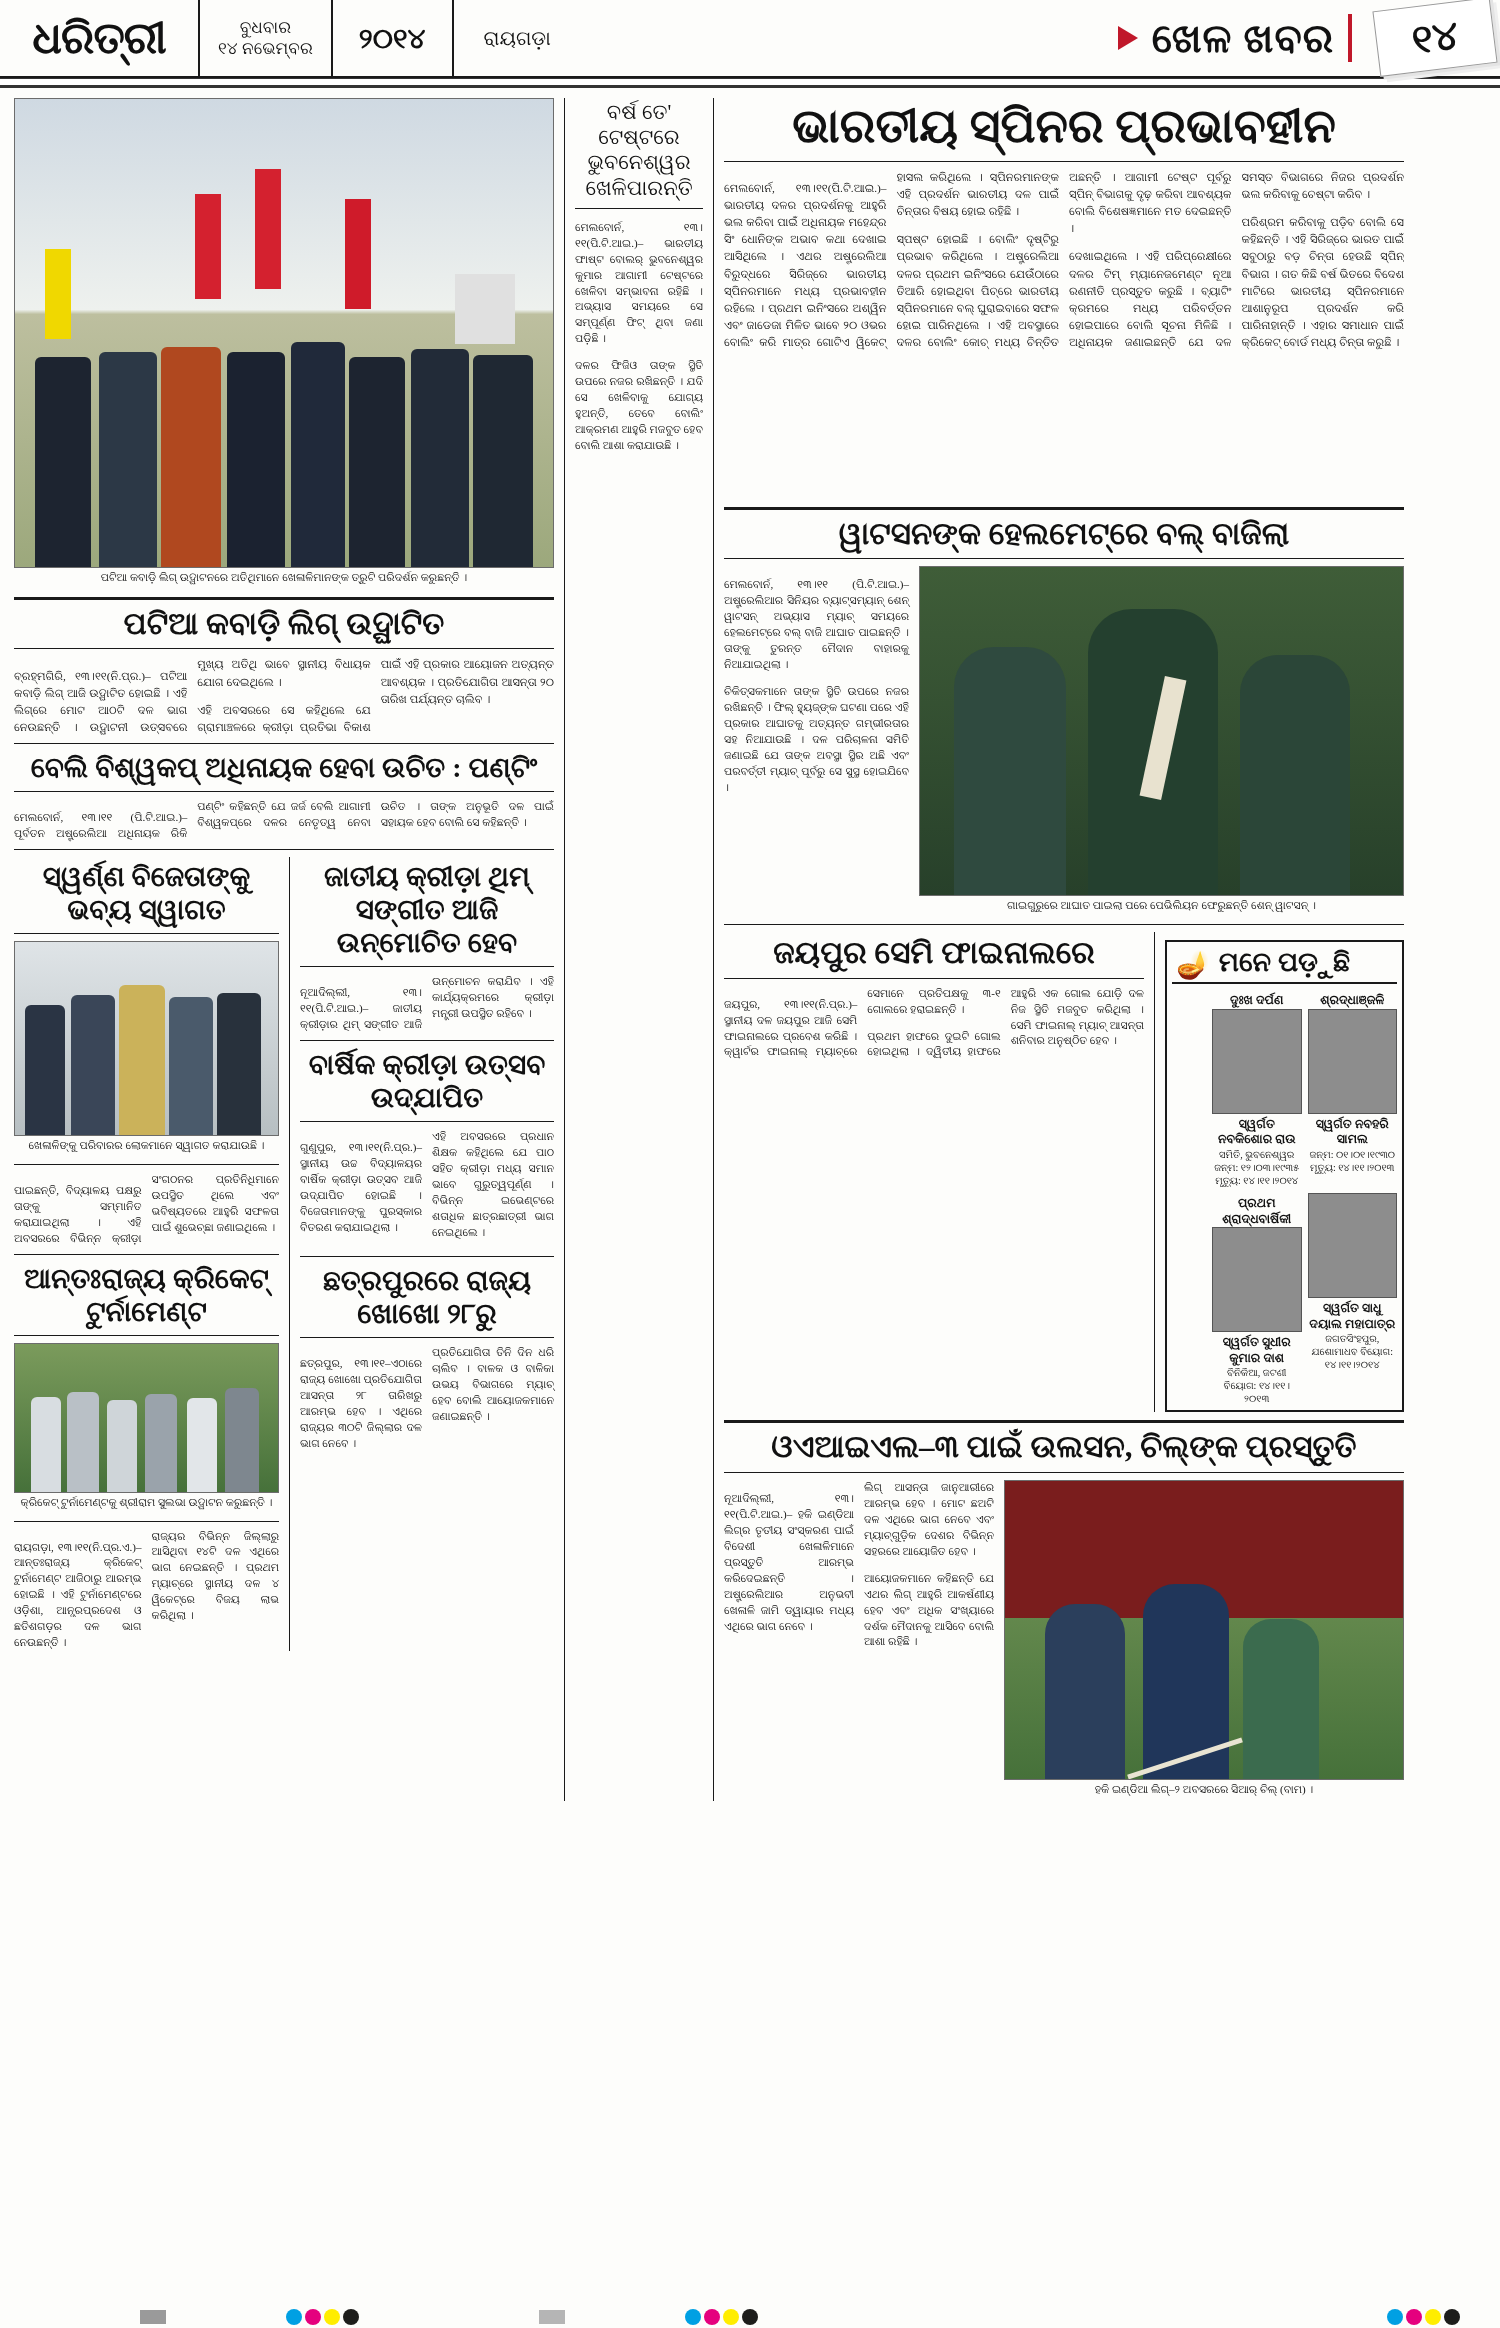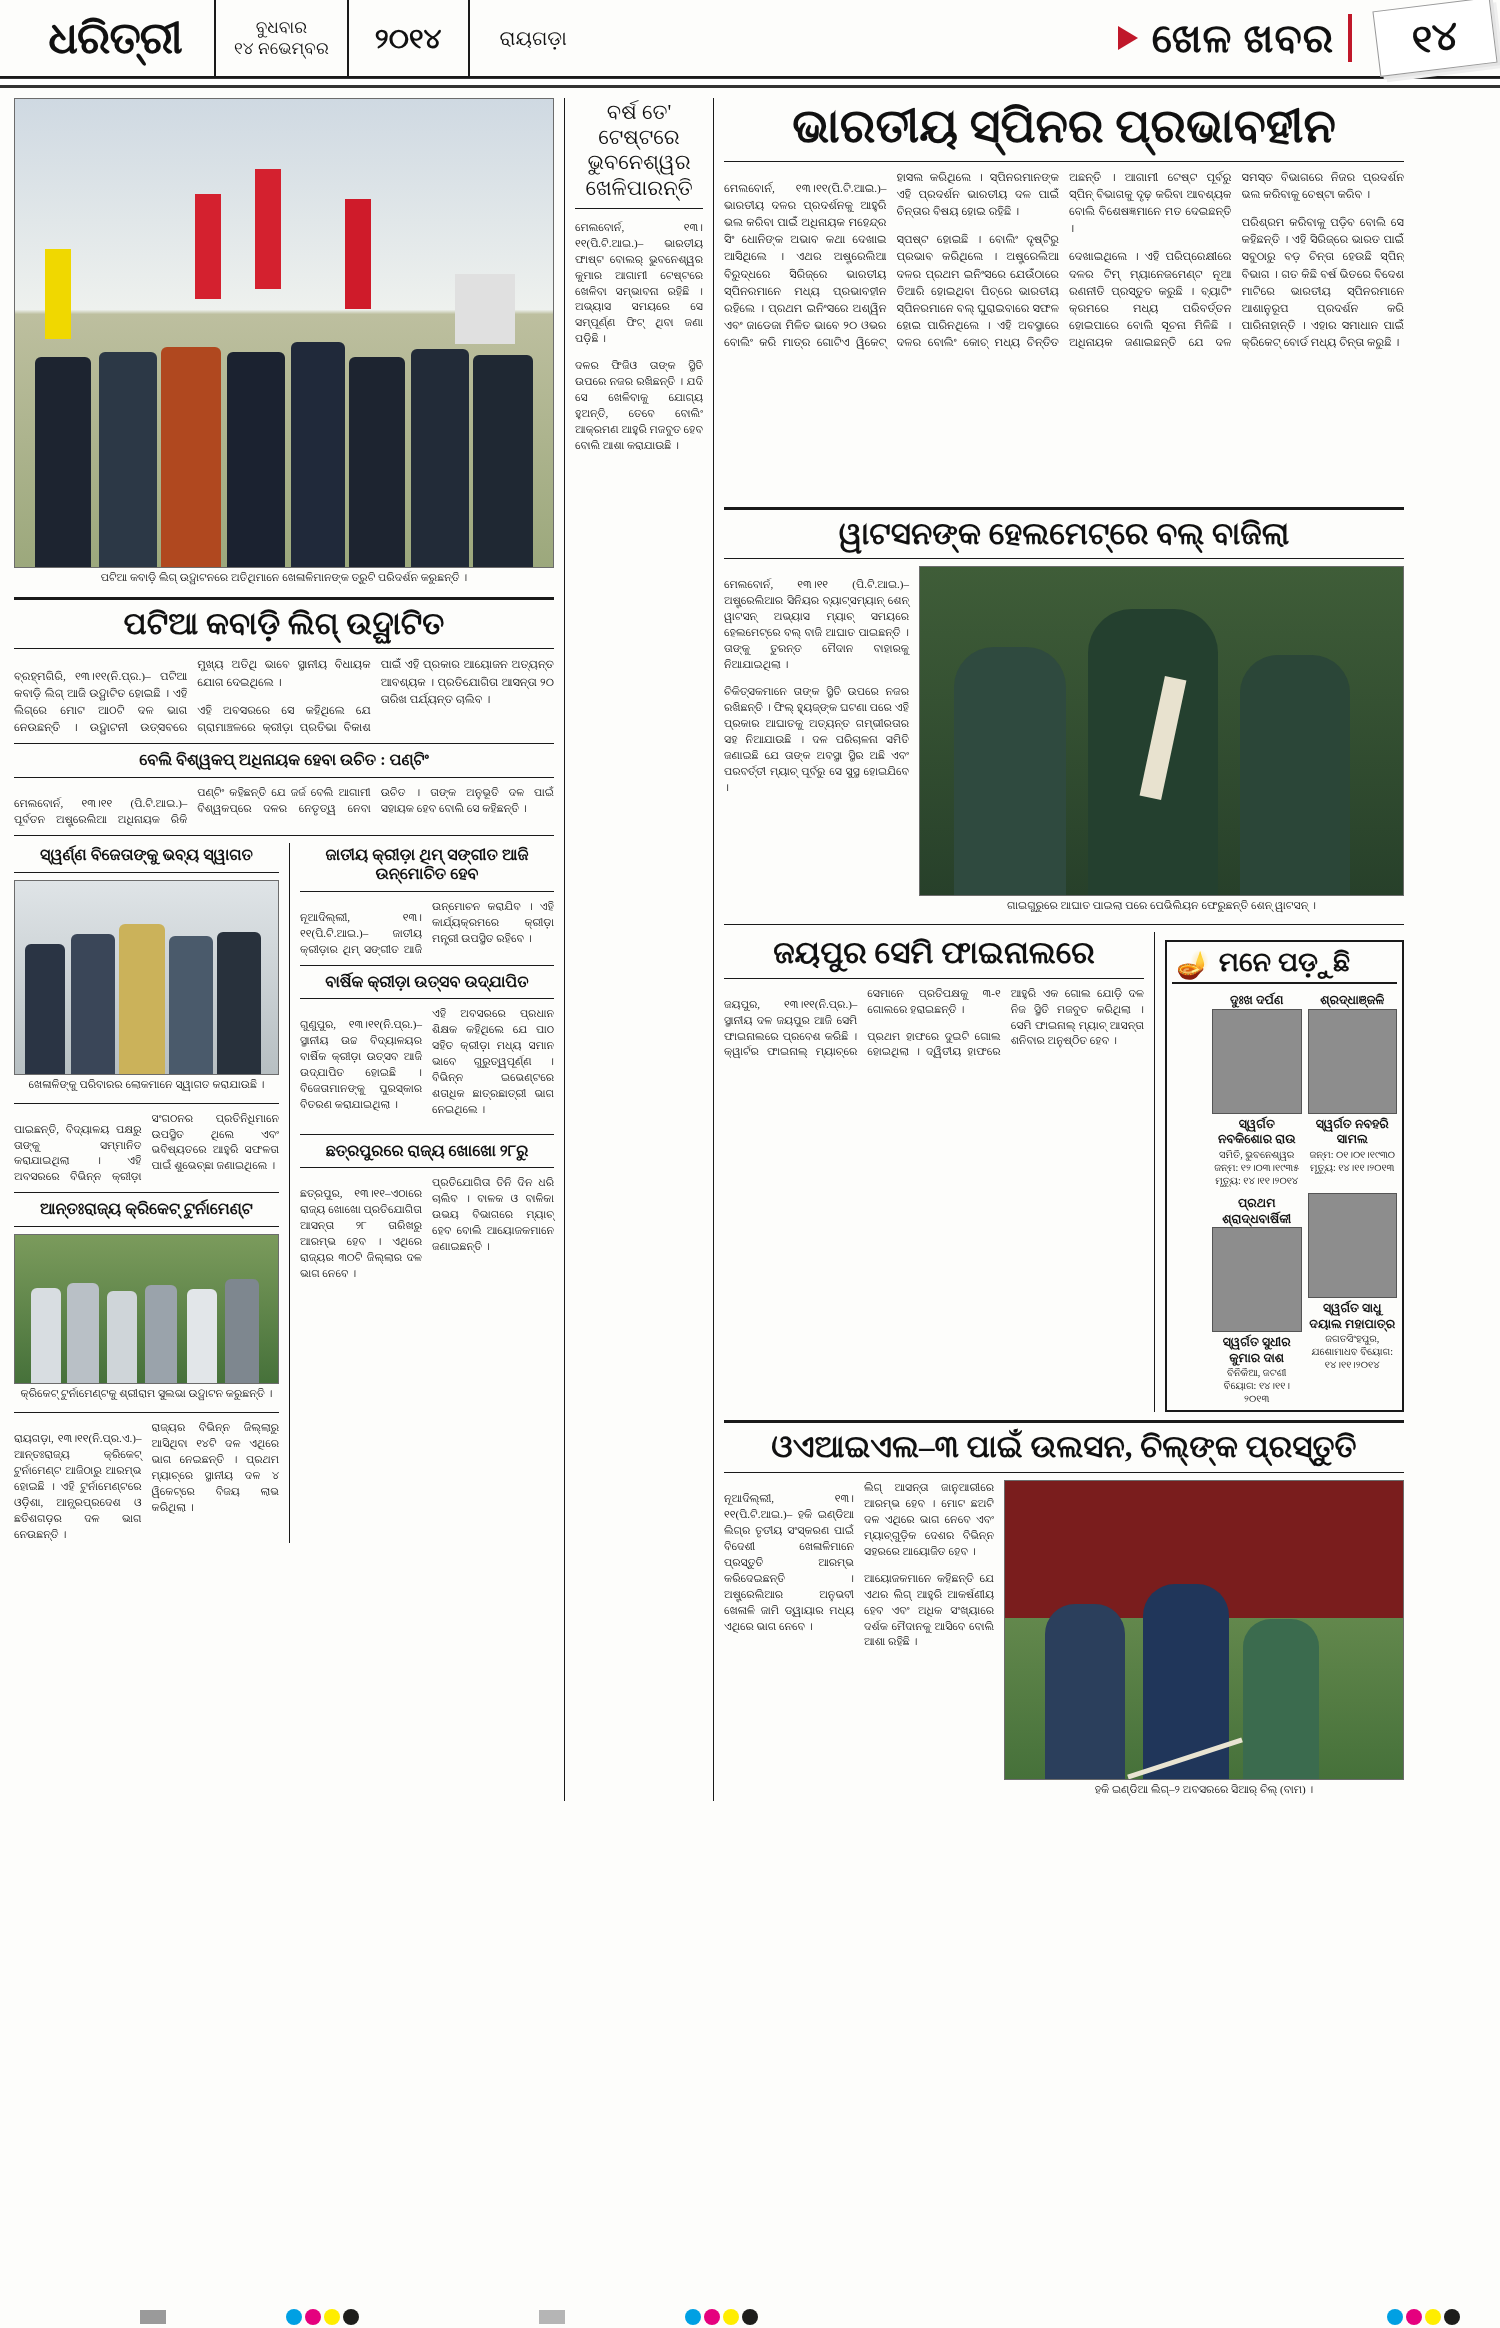--- a/index.html
+++ b/index.html
@@ -16,21 +16,20 @@
 
   
   .masthead {
     height:78px; display:flex; align-items:stretch;
     border-bottom:2px solid #1a1a1a;
     position:relative;
   }
   .logo-box {
     width:200px; display:flex; align-items:center; justify-content:center;
     border-right:2px solid #1a1a1a;
-    margin-left:16px;
   }
   .logo-text {
     font-family:"Liberation Serif", serif;
     font-size:44px; font-weight:bold; letter-spacing:-1px;
   }
   .md-cell {
     display:flex; flex-direction:column; align-items:center; justify-content:center;
     border-right:2px solid #1a1a1a; padding:0 18px;
     font-size:17px; line-height:1.25; text-align:center;
   }
@@ -65,21 +64,21 @@
   .hrule-thick { height:3px; background:#1a1a1a; margin:8px 0 6px 0; }
 
   h1.head {
     font-size:47px; line-height:1.12; font-weight:bold; margin:2px 0 8px 0;
     letter-spacing:0px;
   }
   h2.head {
     font-size:31px; line-height:1.15; font-weight:bold; margin:3px 0 7px 0;
   }
   h3.head {
-    font-size:16px; line-height:1.18; font-weight:bold; margin:3px 0 6px 0;
+    font-size:28px; line-height:1.18; font-weight:bold; margin:3px 0 6px 0;
   }
   h4.head {
     font-size:21px; line-height:1.2; font-weight:normal; margin:2px 0 5px 0;
   }
   .centered { text-align:center; }
 
   .photo {
     background:#b9c3ba; position:relative; overflow:hidden;
     border:1px solid #6c6c6c;
   }

